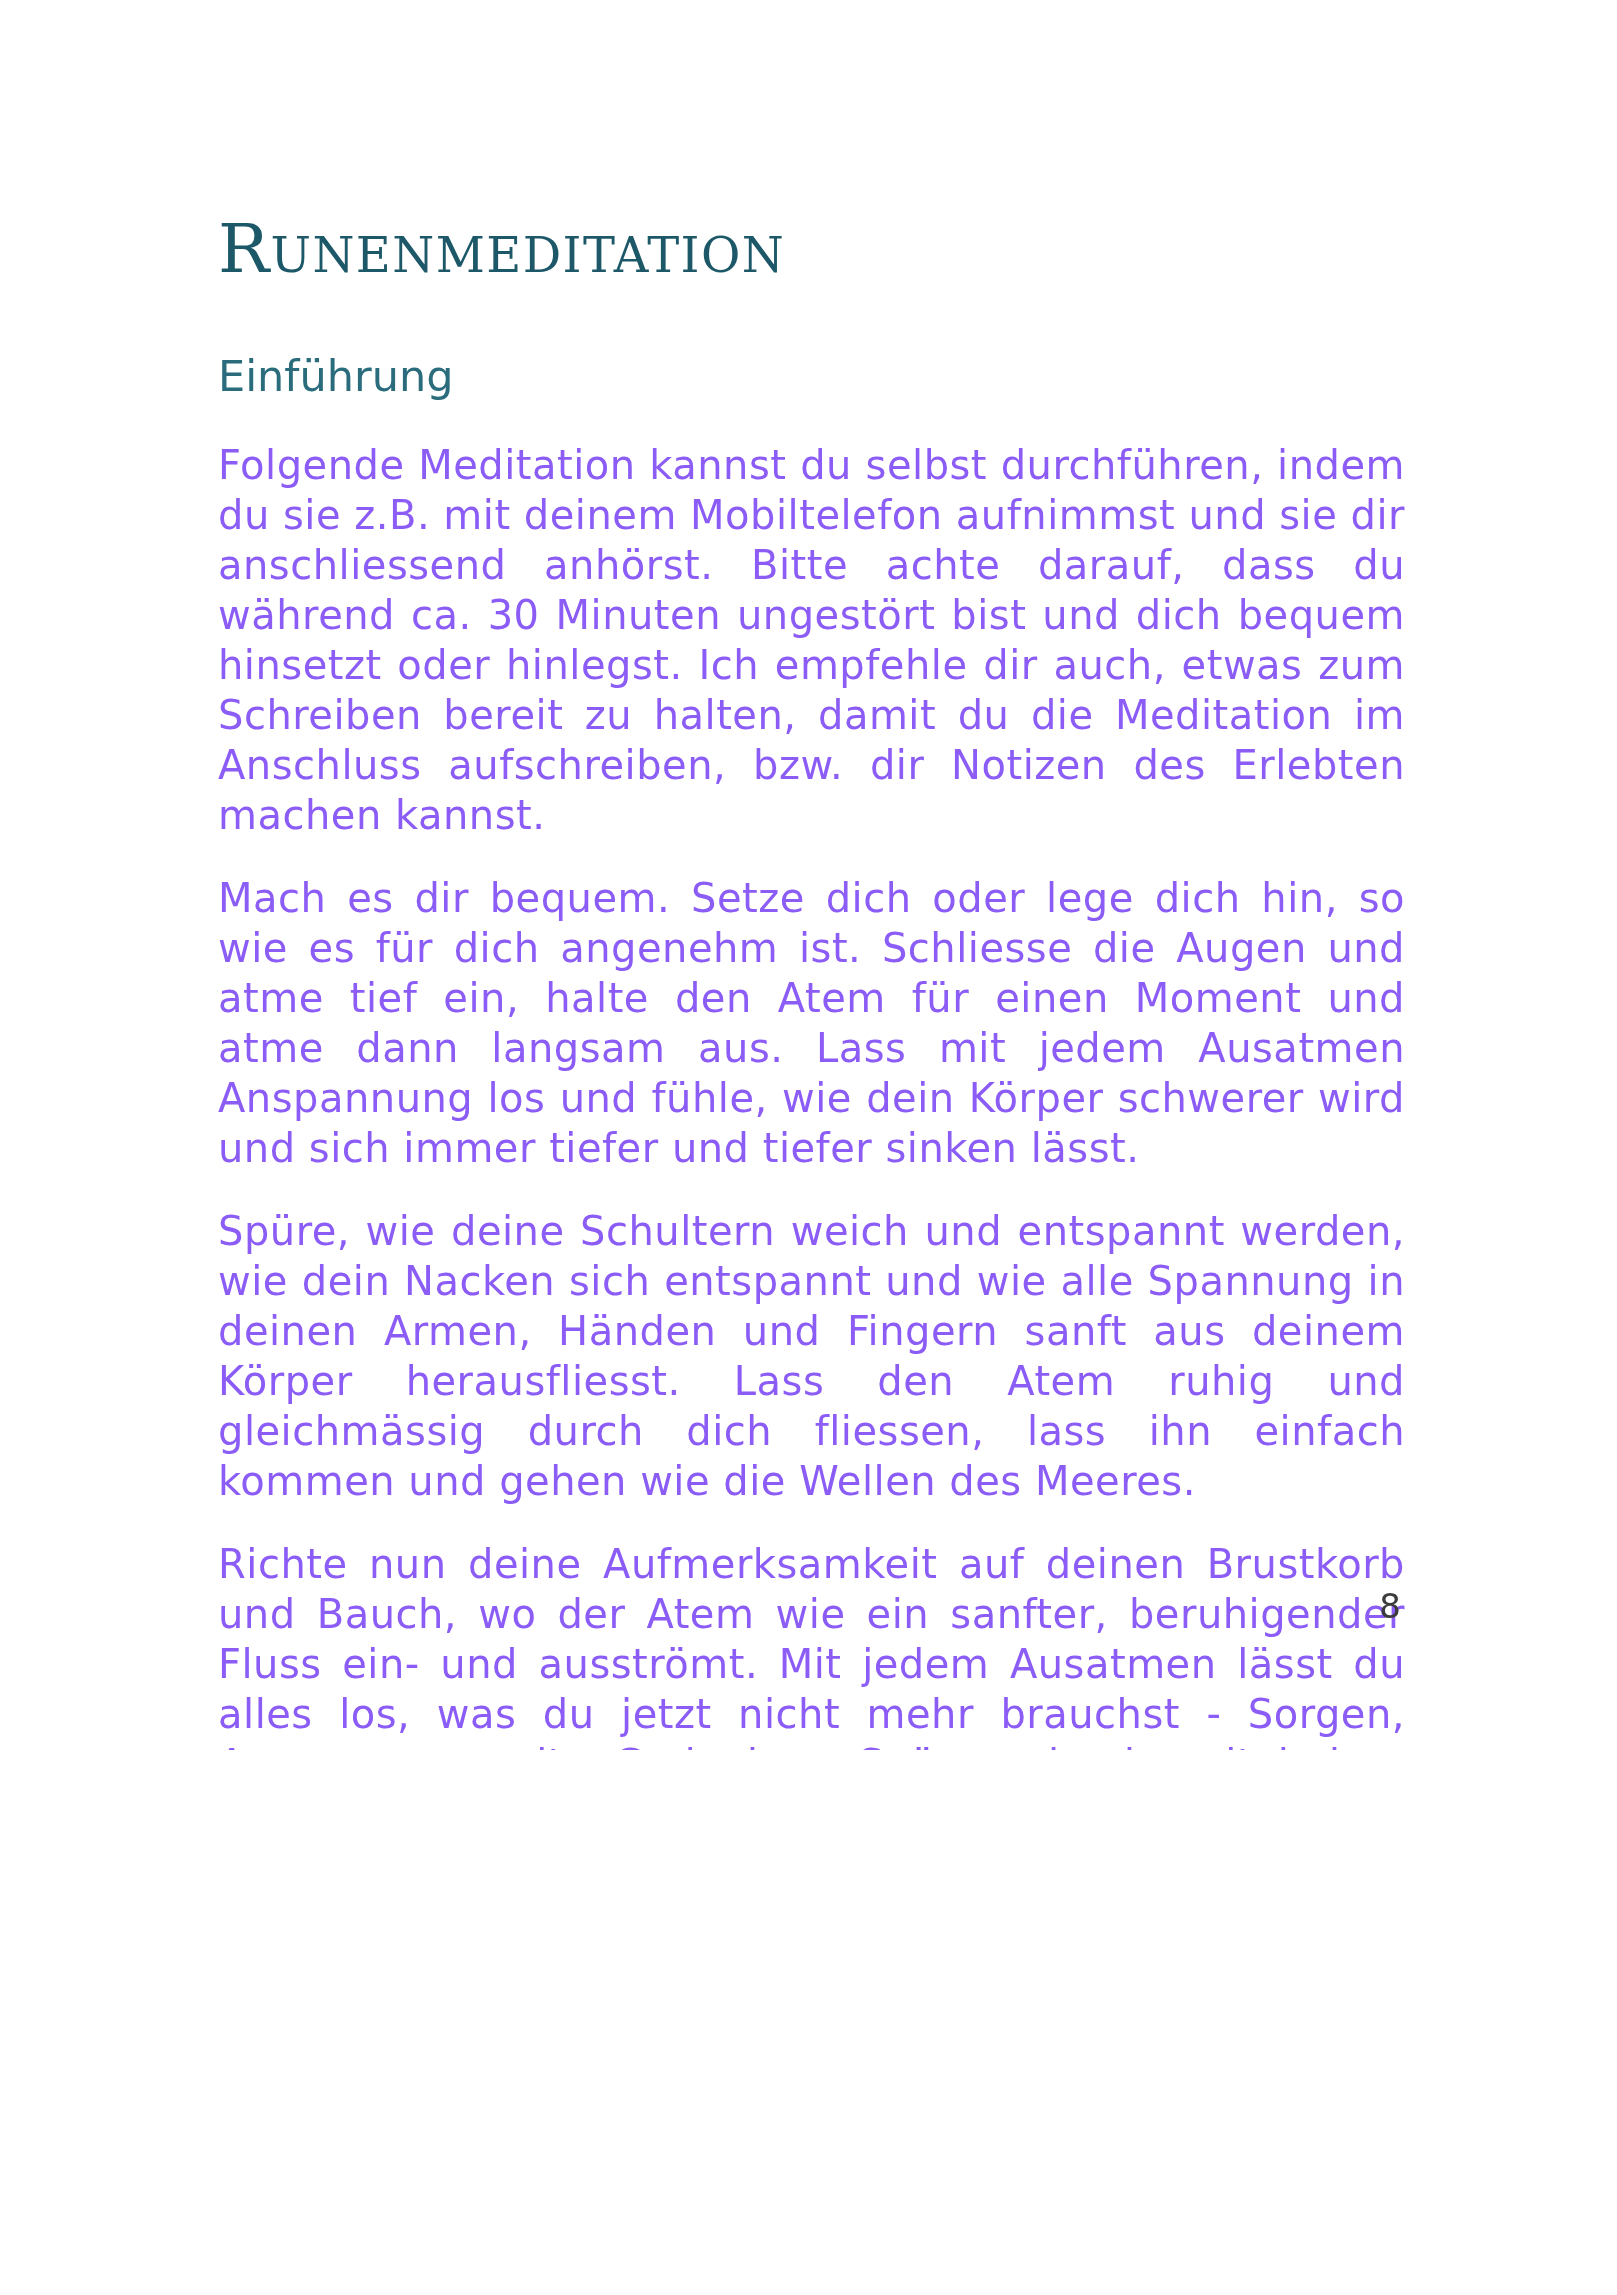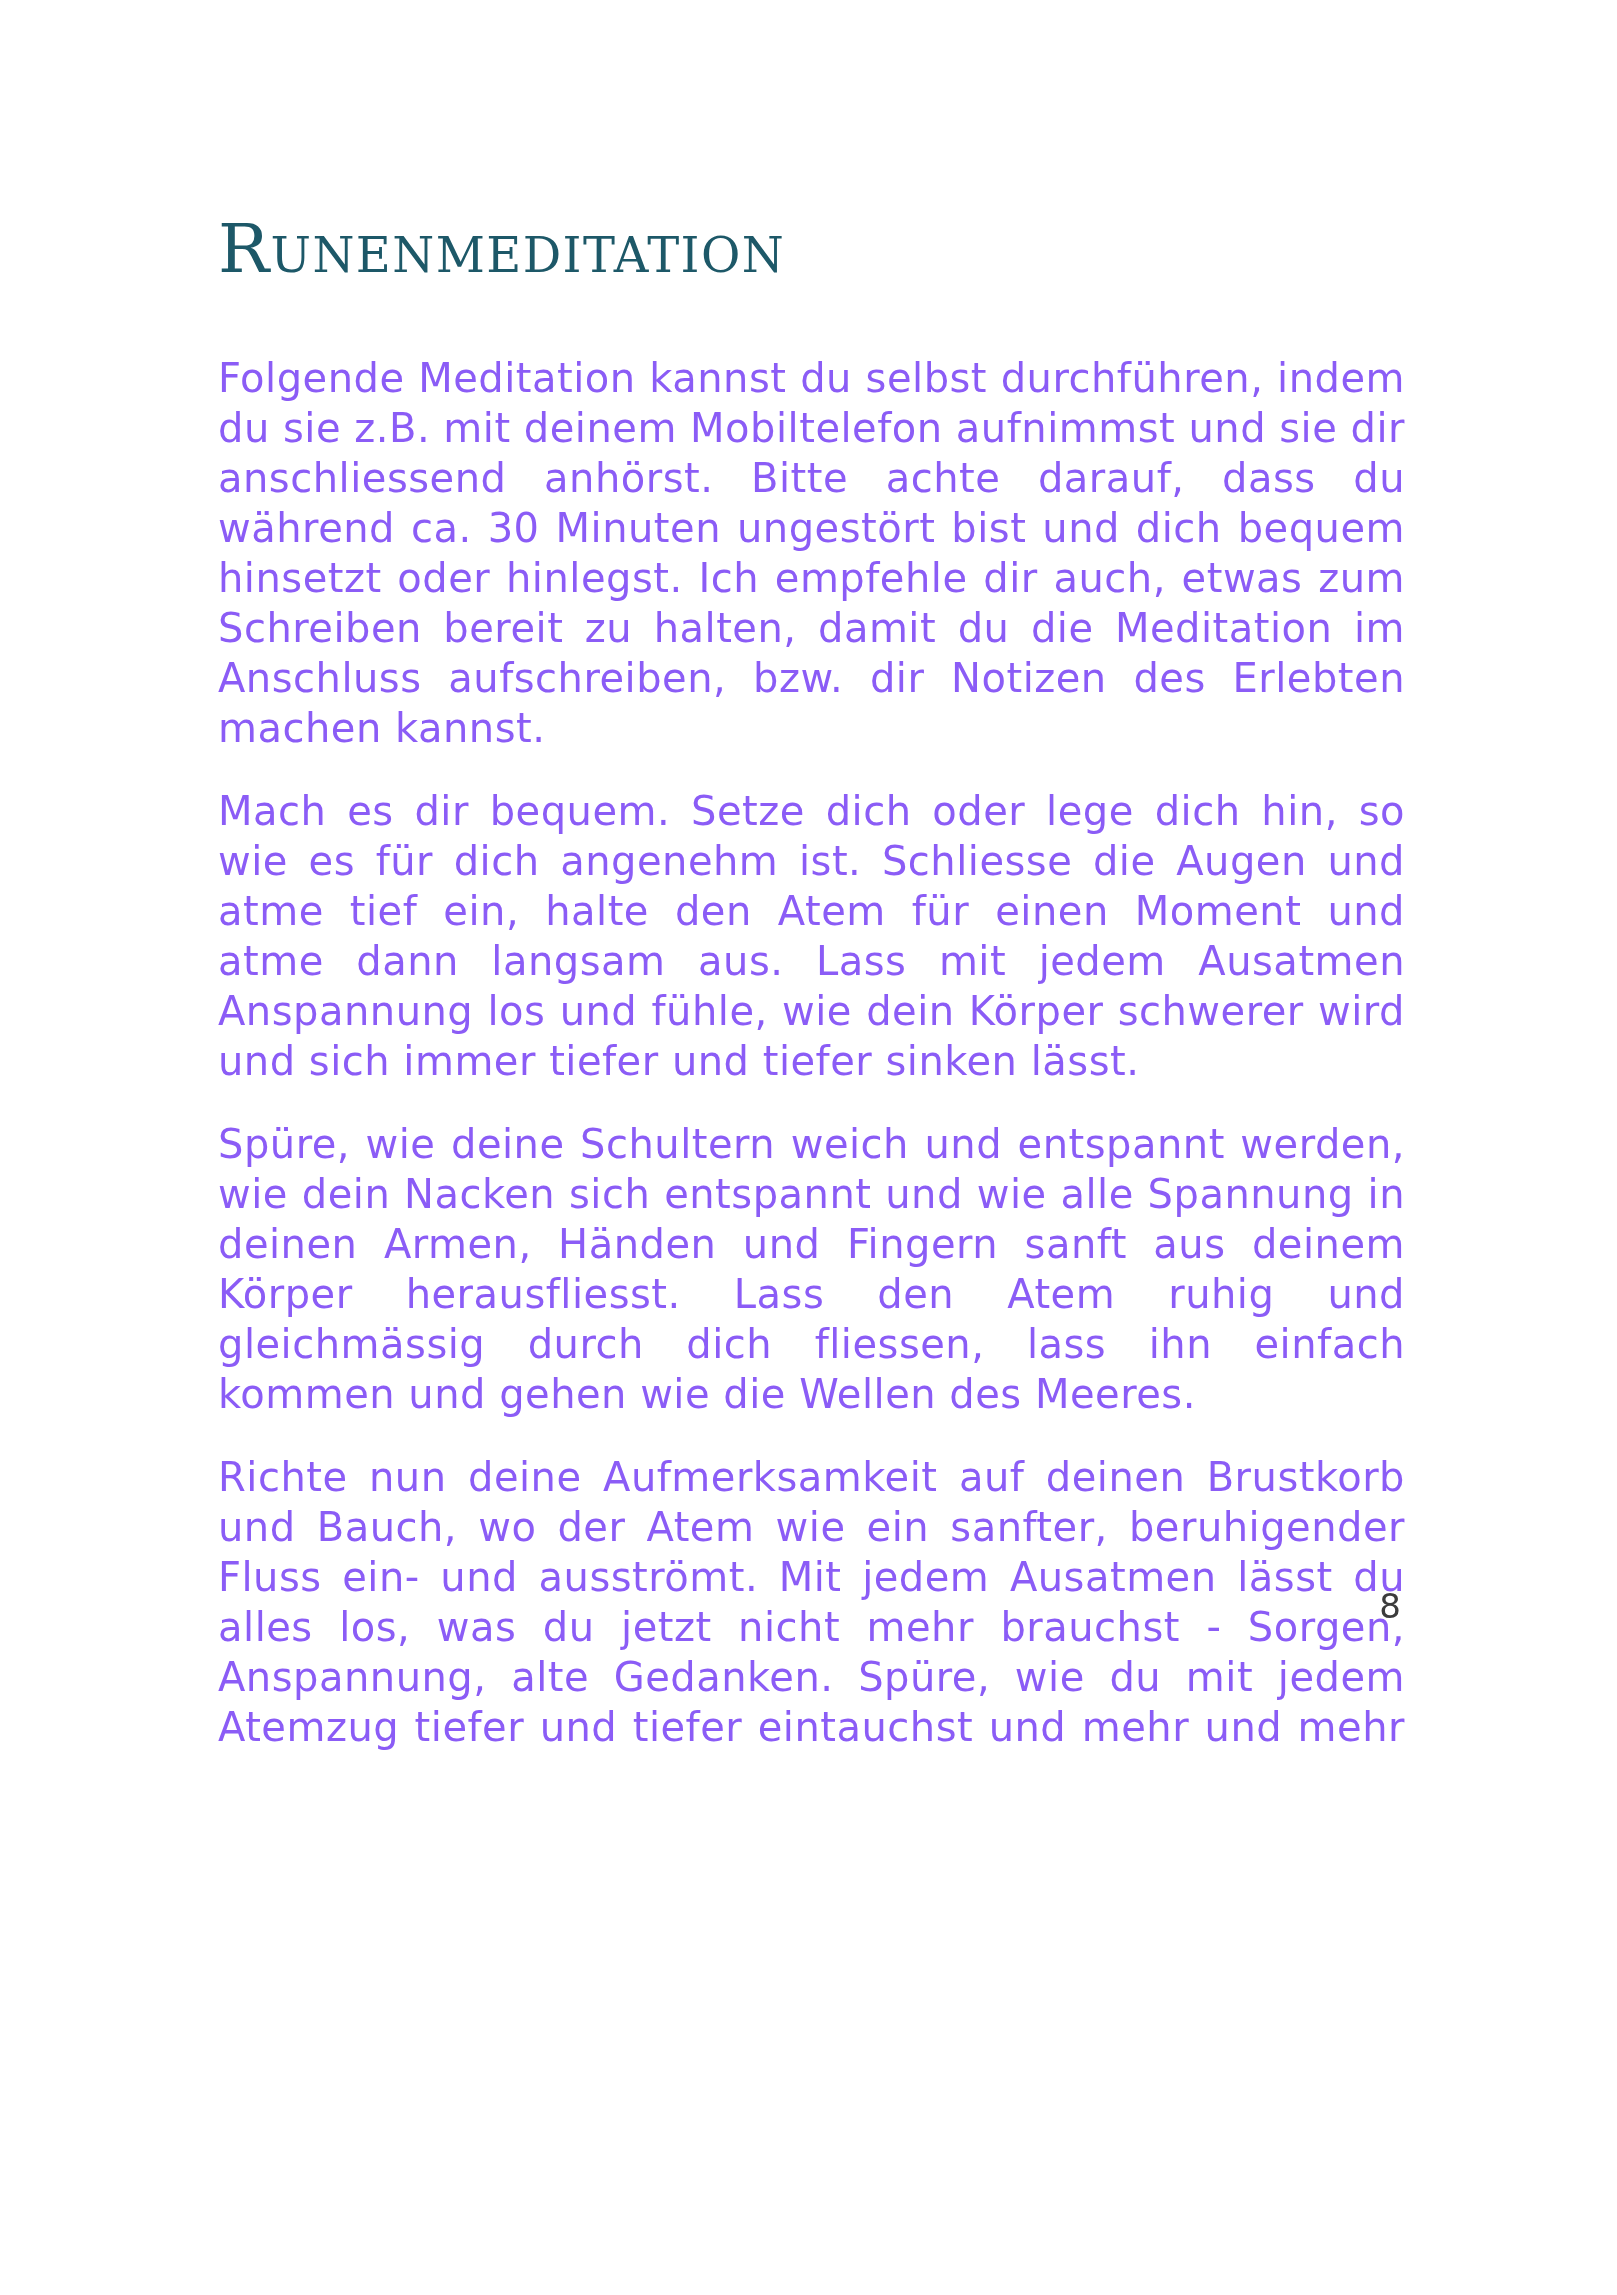--- a/index.html
+++ b/index.html
@@ -56,20 +56,21 @@
   }
 </style>
 </head>
 <body>
 
 <div class="page">
 
   <h1 class="doc-title">Runenmeditation</h1>
 
   <section>
+    <h2 class="section-heading">Einführung</h2>
     <p class="body-paragraph">Folgende Meditation kannst du selbst durchführen, indem du sie z.B. mit deinem Mobiltelefon aufnimmst und sie dir anschliessend anhörst. Bitte achte darauf, dass du während ca. 30 Minuten ungestört bist und dich bequem hinsetzt oder hinlegst. Ich empfehle dir auch, etwas zum Schreiben bereit zu halten, damit du die Meditation im Anschluss aufschreiben, bzw. dir Notizen des Erlebten machen kannst.</p>
   </section>
 
   <section>
     <p class="body-paragraph">Mach es dir bequem. Setze dich oder lege dich hin, so wie es für dich angenehm ist. Schliesse die Augen und atme tief ein, halte den Atem für einen Moment und atme dann langsam aus. Lass mit jedem Ausatmen Anspannung los und fühle, wie dein Körper schwerer wird und sich immer tiefer und tiefer sinken lässt.</p>
     <p class="body-paragraph">Spüre, wie deine Schultern weich und entspannt werden, wie dein Nacken sich entspannt und wie alle Spannung in deinen Armen, Händen und Fingern sanft aus deinem Körper herausfliesst. Lass den Atem ruhig und gleichmässig durch dich fliessen, lass ihn einfach kommen und gehen wie die Wellen des Meeres.</p>
     <p class="body-paragraph">Richte nun deine Aufmerksamkeit auf deinen Brustkorb und Bauch, wo der Atem wie ein sanfter, beruhigender Fluss ein- und ausströmt. Mit jedem Ausatmen lässt du alles los, was du jetzt nicht mehr brauchst - Sorgen, Anspannung, alte Gedanken. Spüre, wie du mit jedem Atemzug tiefer und tiefer eintauchst und mehr und mehr loslassen kannst.</p>
   </section>
 
   <div class="page-number">8</div>

